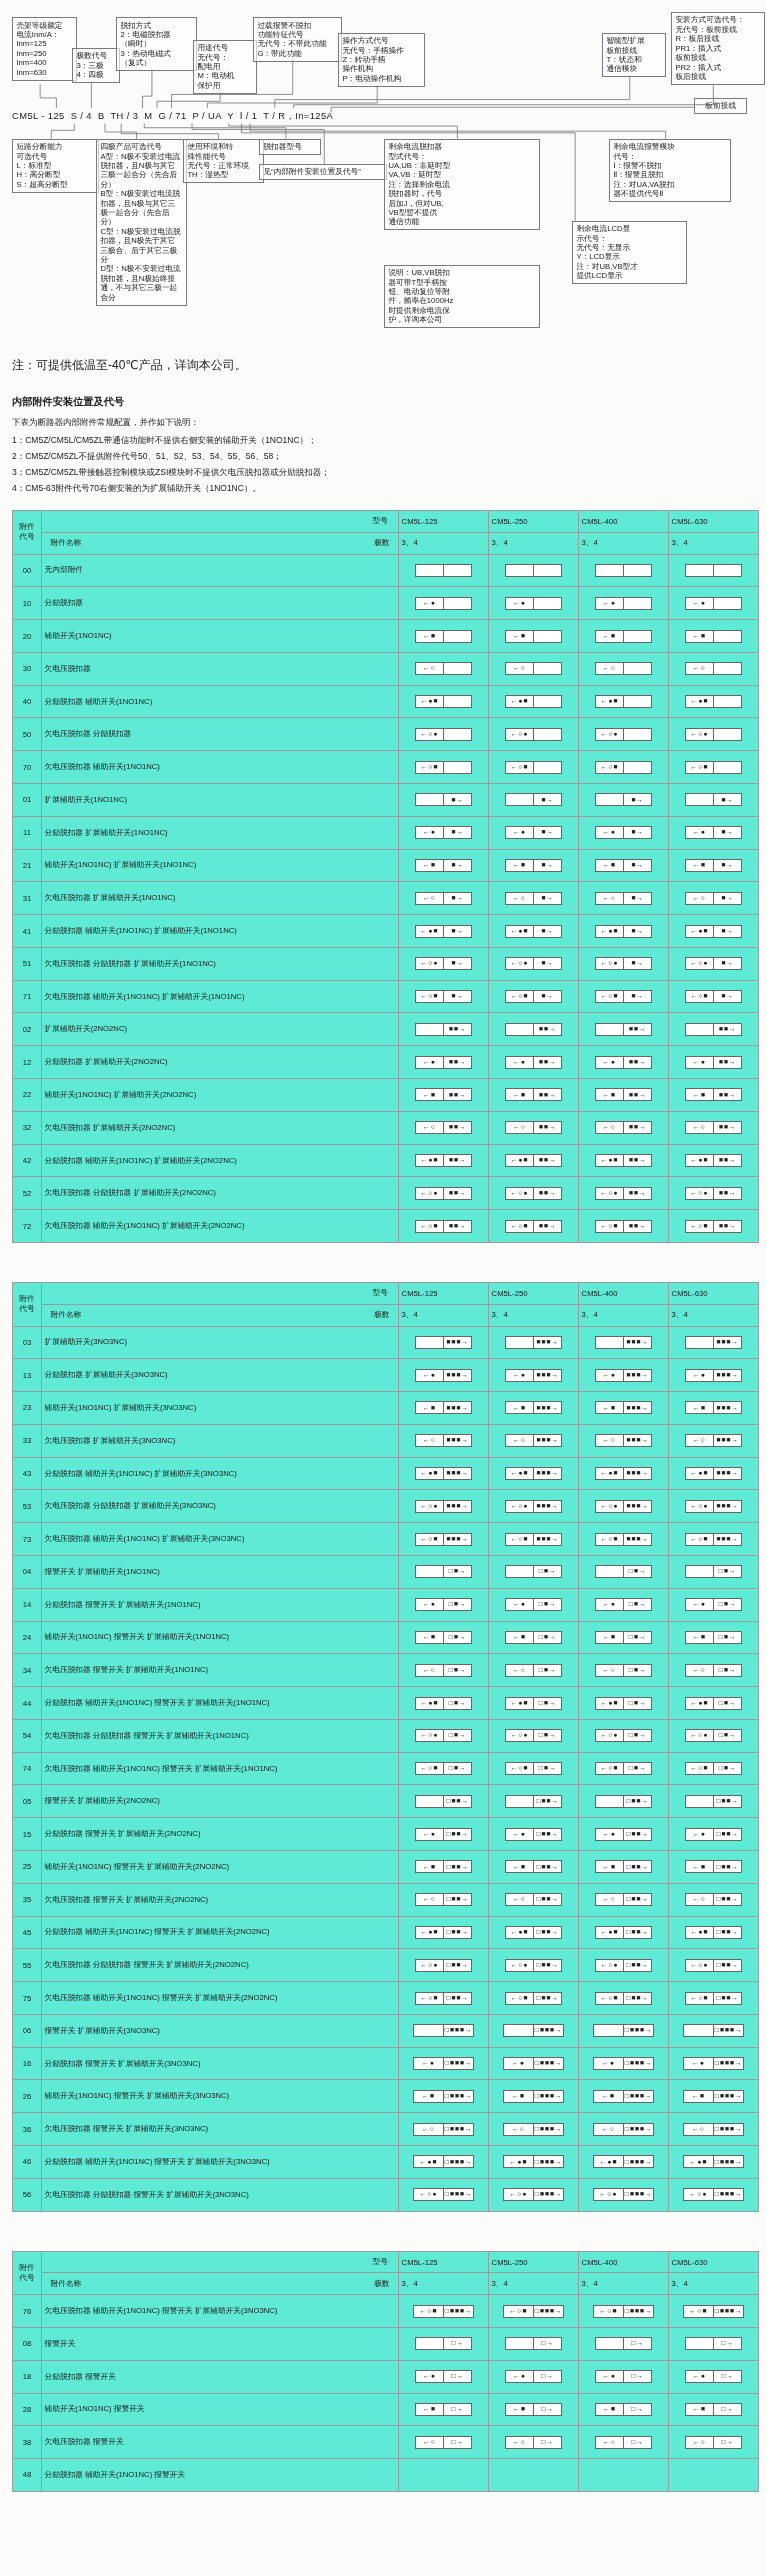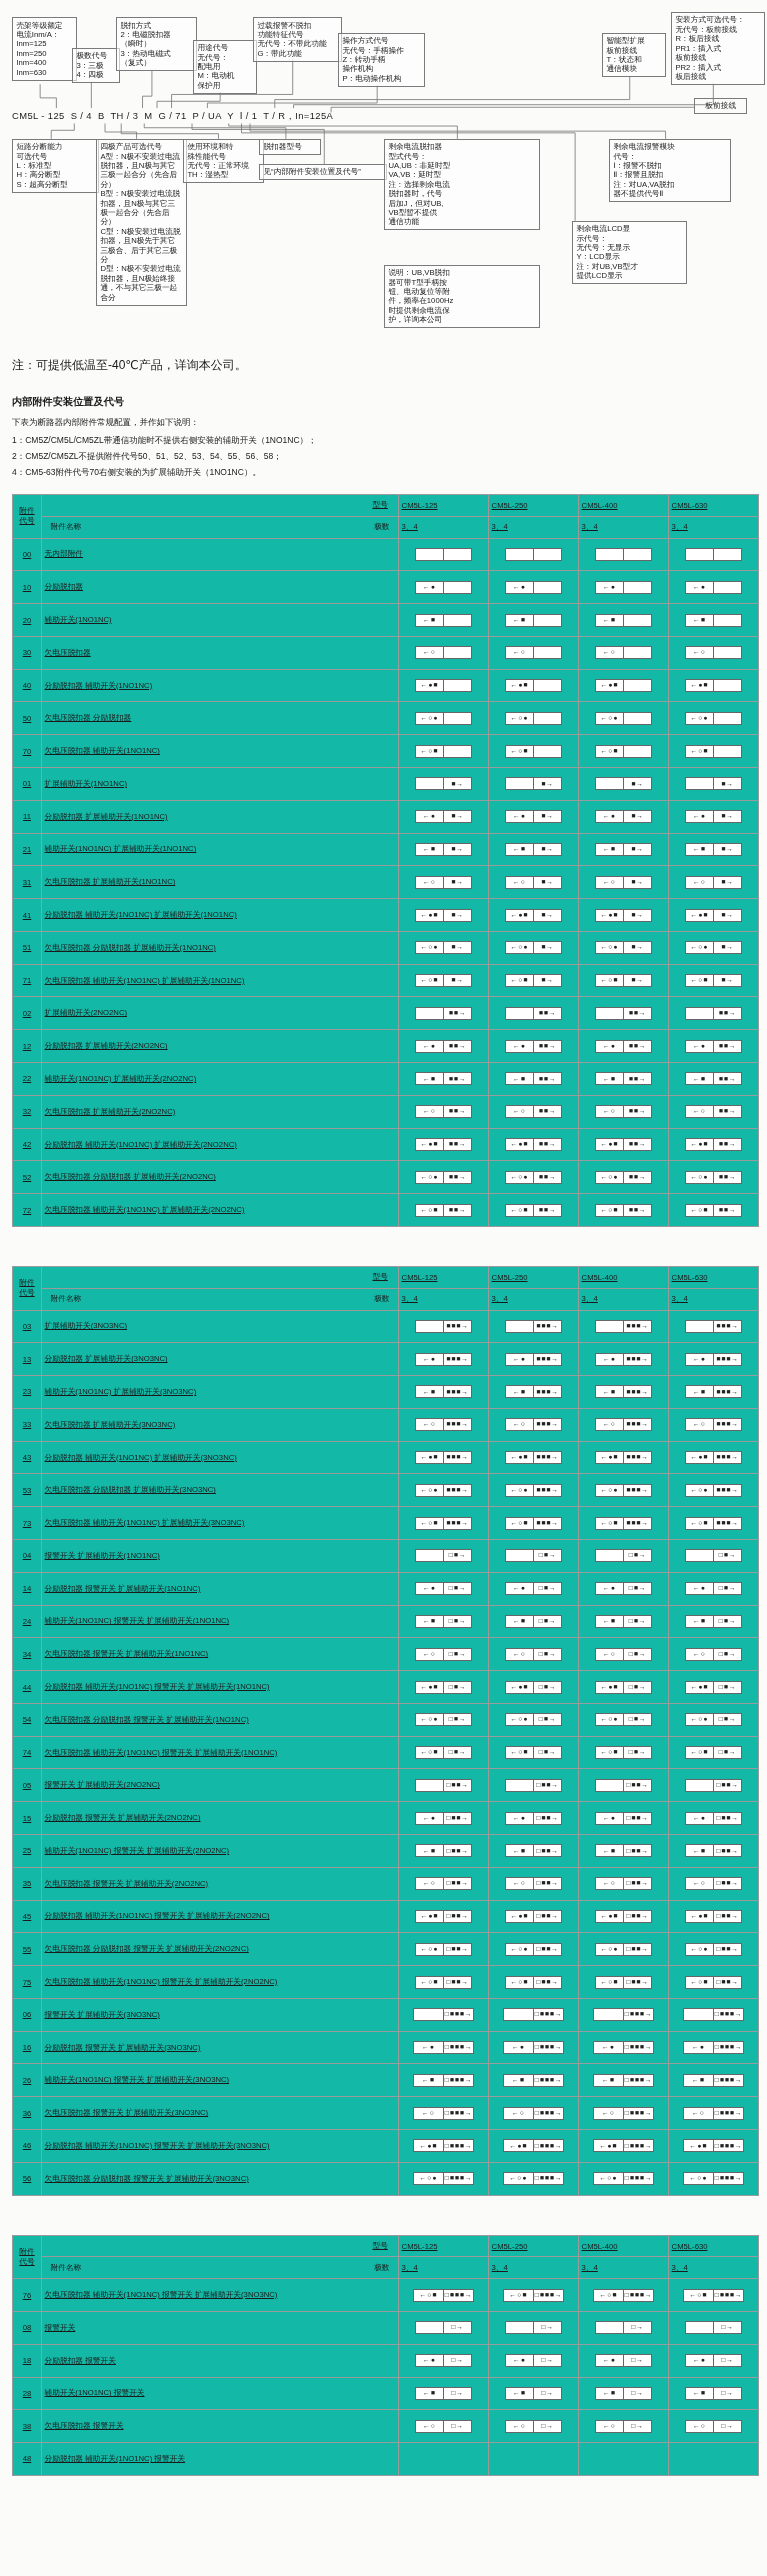--- a/index.html
+++ b/index.html
@@ -27,21 +27,21 @@
   .breaker-box .bhalf{flex:1;}
   .breaker-box .bhalf + .bhalf{border-left:0.9px solid #555;}
   .side-label.left{position:absolute;left:0;top:68px;}
   .side-label.right{position:absolute;left:154px;top:68px;}
   .legend{position:absolute;left:223px;top:32px;}
   .legend div{line-height:15.4px;}
   .intro{font-size:8.5px;margin:3.4px 0 3.4px;}
   .notes div{font-size:8.5px;line-height:16px;}
 
   
-  .acc-table{border-collapse:collapse;width:744px;table-layout:fixed;background:#14b8a6;margin-top:39px;text-decoration:underline;}
+  .acc-table{border-collapse:collapse;width:744px;table-layout:fixed;background:#5eead4;margin-top:39px;}
   .acc-table.first{margin-top:13.6px;}
   .acc-table th,.acc-table td{border:0.9px solid #9b9b9b;font-size:7.7px;font-weight:normal;padding:0.9px 2.6px;}
   .acc-table thead th{height:19px;}
   .code-h{word-break:break-all;text-align:center;padding:1.7px 6px;}
   .name-h.r{text-align:right;padding-right:10.2px;}
   .name-h.split{padding:0 8.5px;}
   .name-h.split span:first-child{float:left;}
   .name-h.split span:last-child{float:right;}
   .model-h,.pole-h{text-align:left;}
   .acc-table tbody td{height:30px;}
@@ -204,20 +204,21 @@
 
     <div class="low-temp-note">注：可提供低温至-40℃产品，详询本公司。</div>
   </section>
 
   <section class="position-section">
     <h2 class="sec-title">内部附件安装位置及代号</h2>
     <p class="intro">下表为断路器内部附件常规配置，并作如下说明：</p>
     <div class="notes">
         <div>1：CM5Z/CM5L/CM5ZL带通信功能时不提供右侧安装的辅助开关（1NO1NC）；</div>
         <div>2：CM5Z/CM5ZL不提供附件代号50、51、52、53、54、55、56、58；</div>
+        <div>3：CM5Z/CM5ZL带接触器控制模块或ZSI模块时不提供欠电压脱扣器或分励脱扣器；</div>
         <div>4：CM5-63附件代号70右侧安装的为扩展辅助开关（1NO1NC）。</div>
       </div>
   </section>
 
   <table class="acc-table first">
     <colgroup>
         <col style="width:29px">
         <col style="width:357px">
         <col style="width:90px">
         <col style="width:90px">

